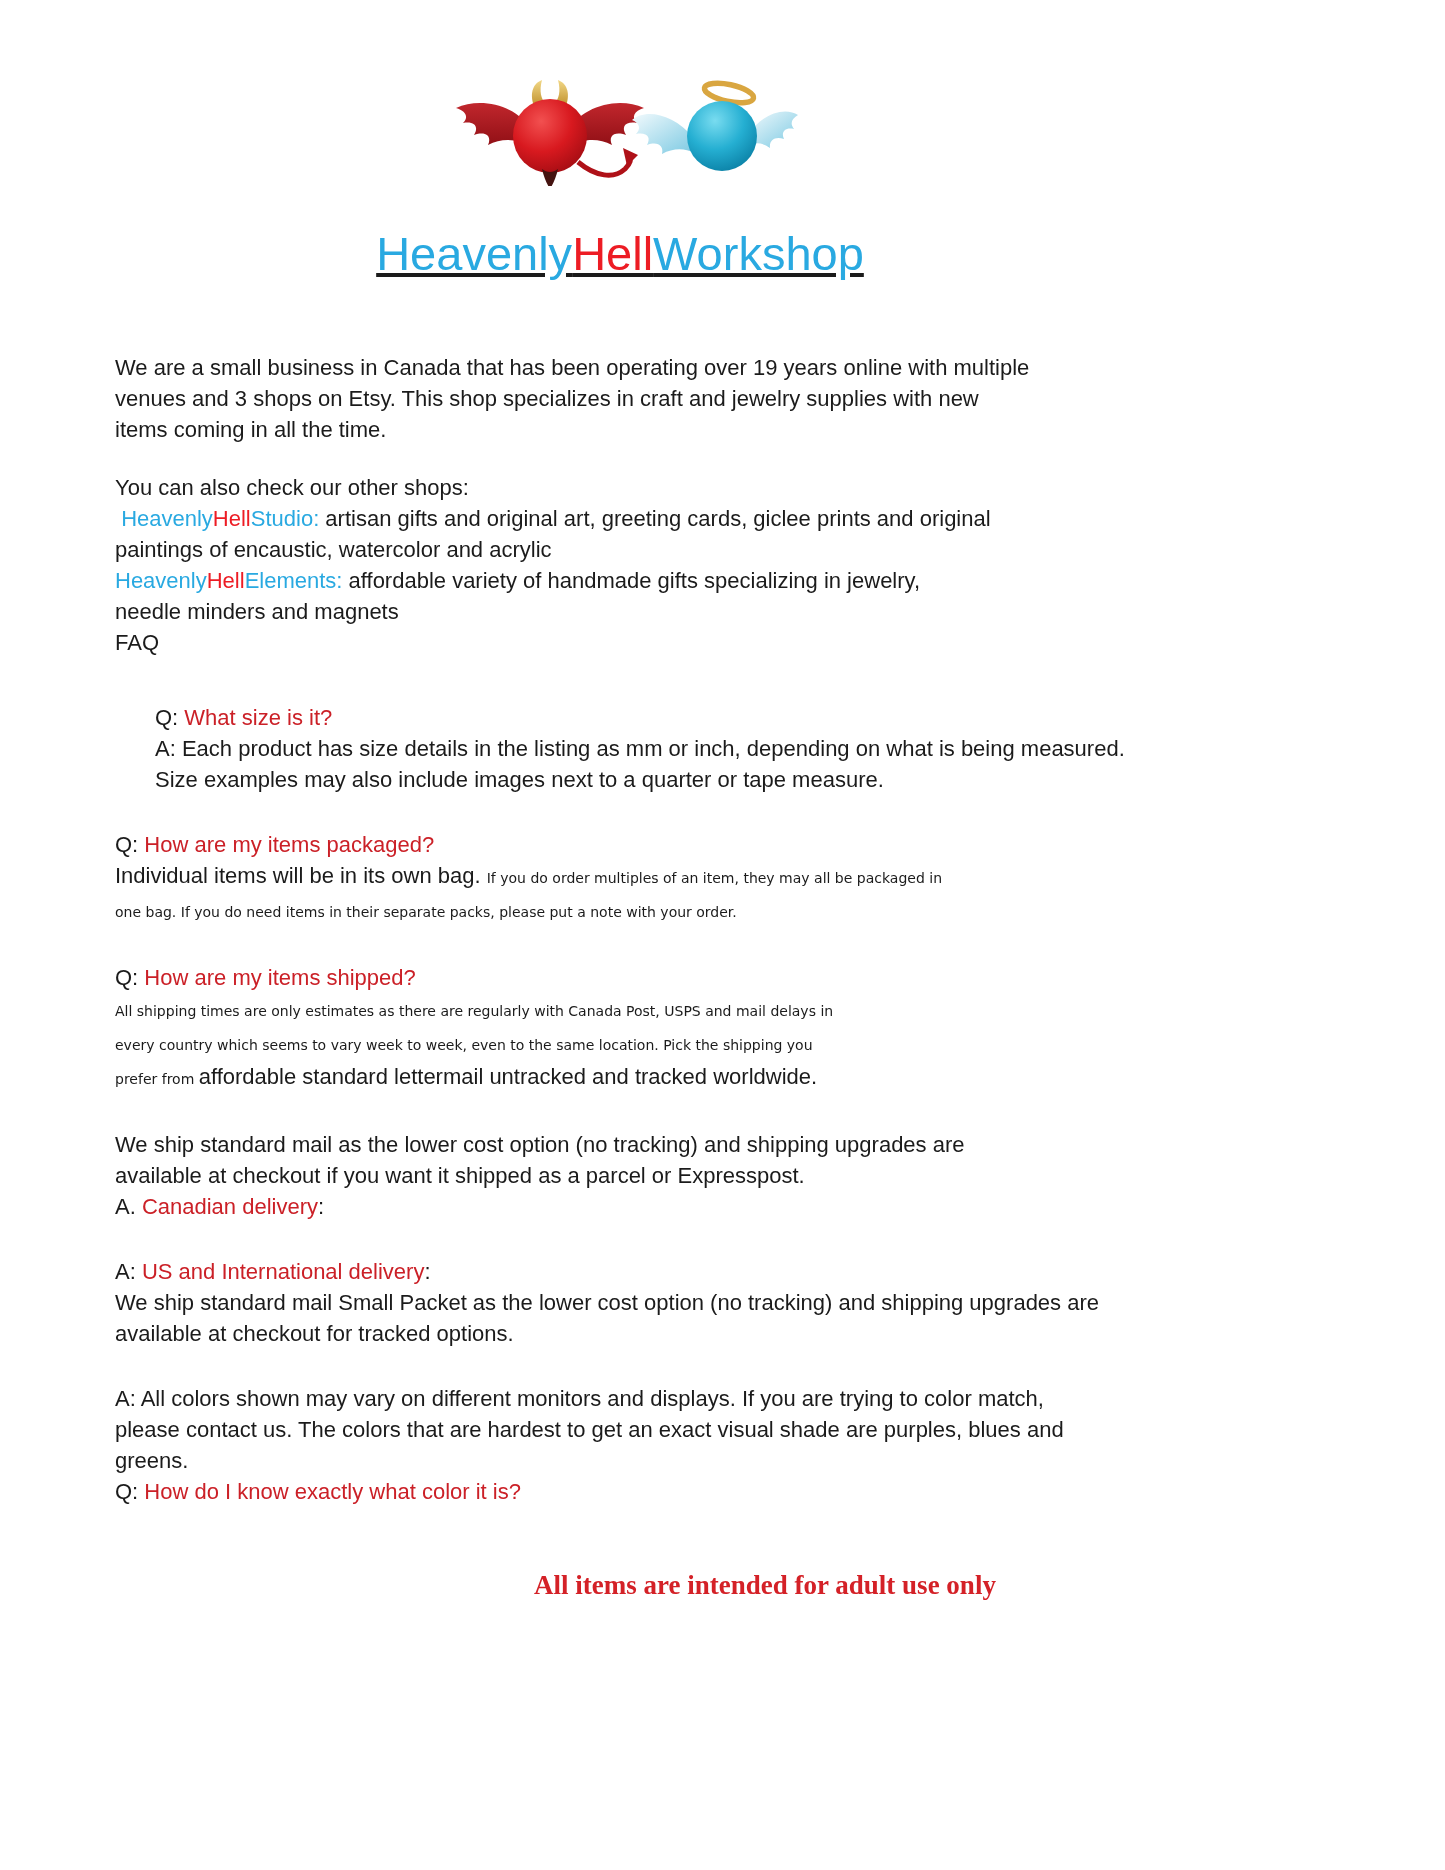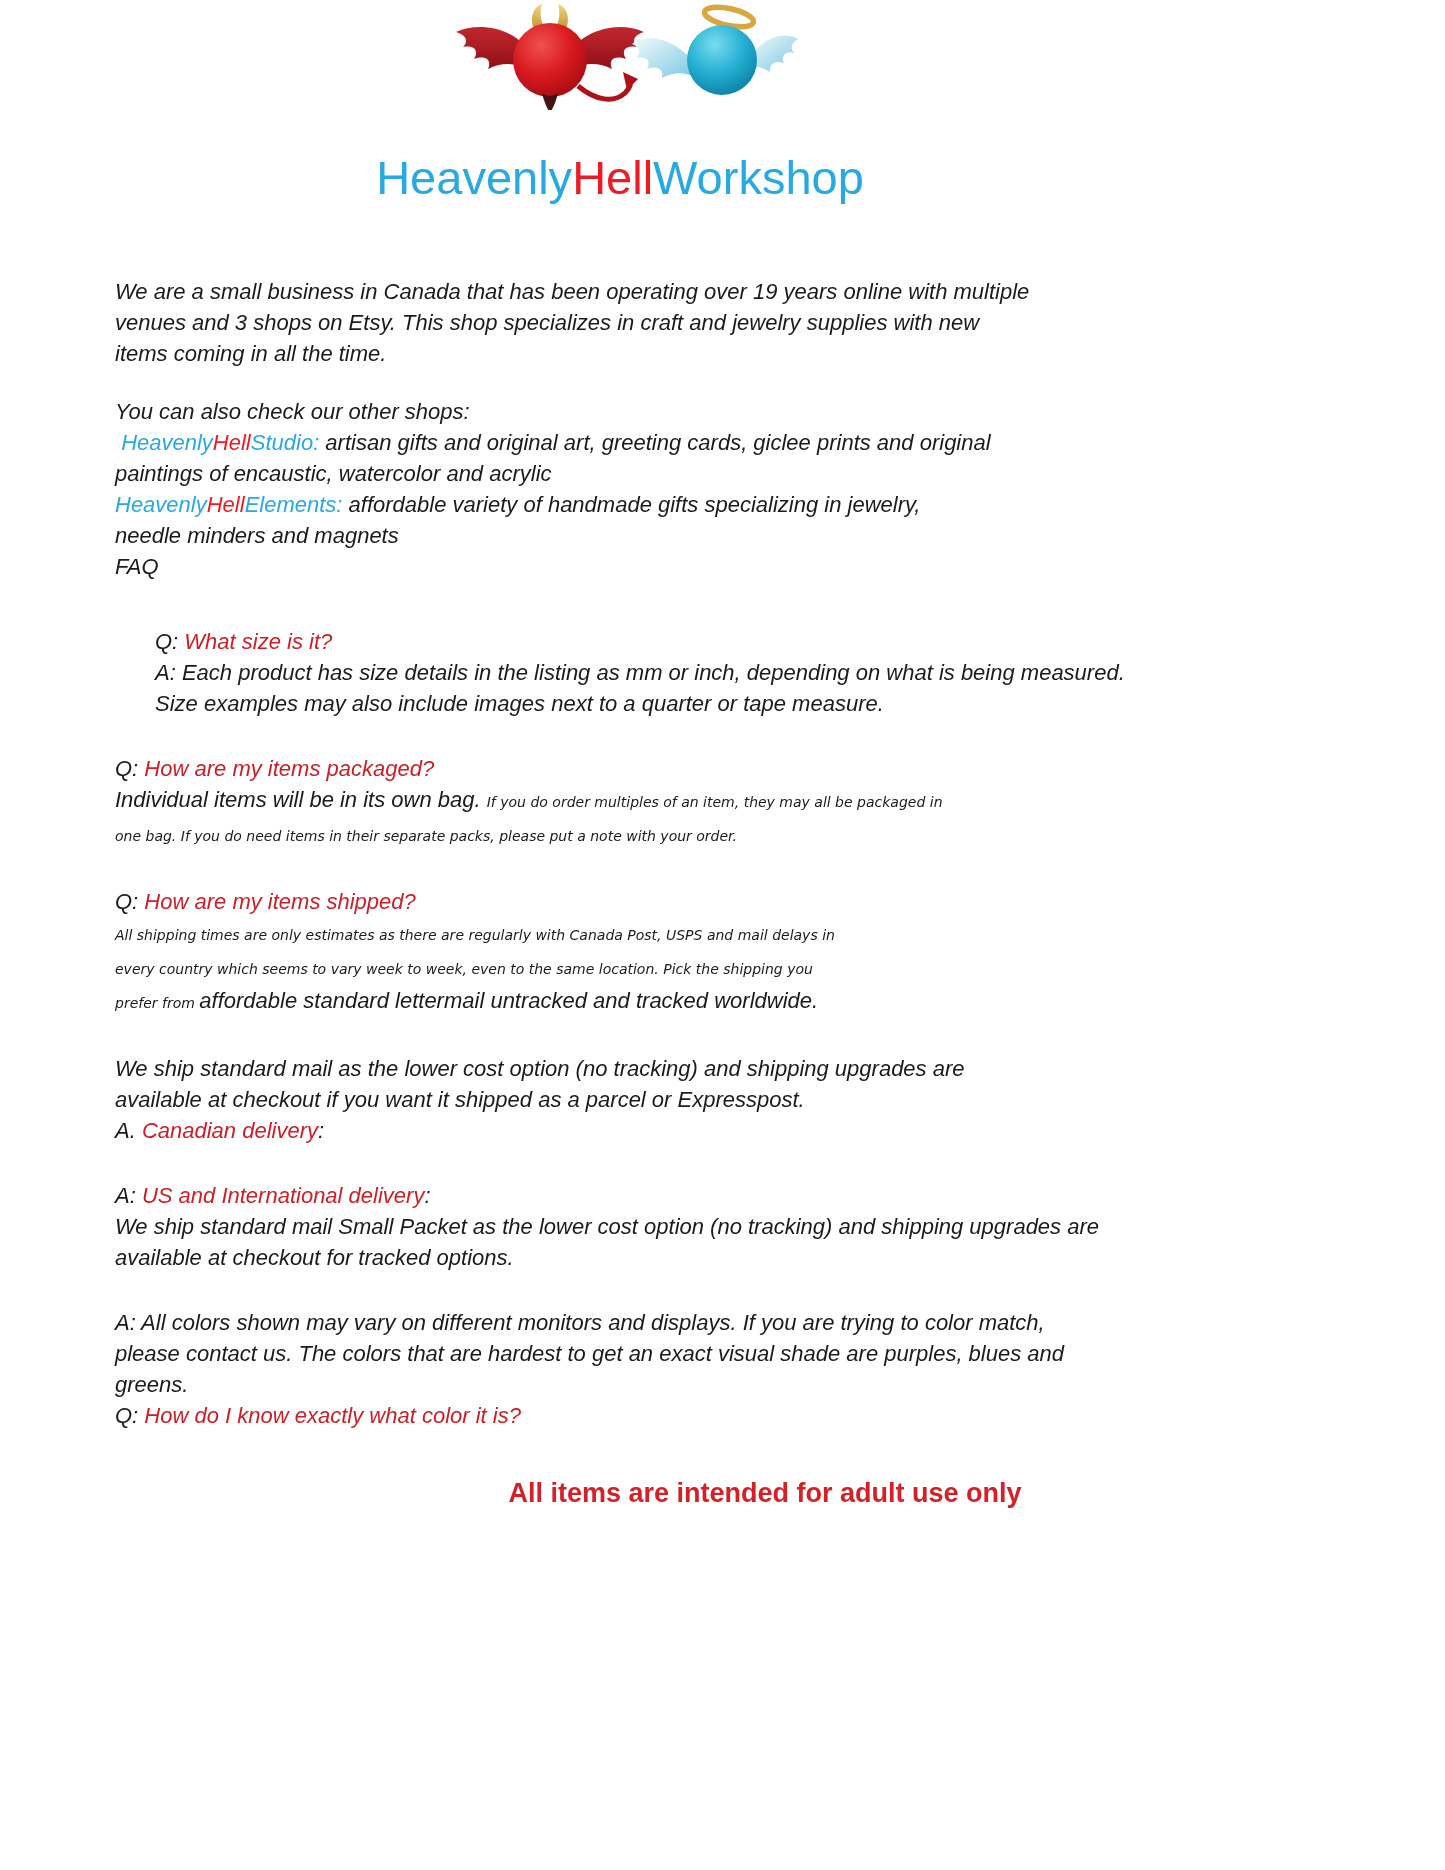--- a/index.html
+++ b/index.html
@@ -1,37 +1,37 @@
 <!DOCTYPE html>
 <html><head>
 <meta charset="utf-8">
 <style>
   html,body{margin:0;padding:0;}
   body{
     width:1445px;height:1870px;overflow:hidden;background:#ffffff;
     font-family:"Liberation Sans",sans-serif;color:#1b1b1b;
   }
-  .head{width:1010px;margin:0 0 0 115px;text-align:center;}
+  .head{width:1010px;margin:0 0 0 115px;padding-top:76px;text-align:center;text-decoration:underline;}
   .logo-wrap{height:110px;}
   .page-title{margin:40px 0 0 0;font-size:47px;line-height:56px;font-weight:400;letter-spacing:0;}
   .t-blue{color:#29A9E1;}
   .t-red{color:#ED1C24;}
-  .content{width:1140px;margin-left:115px;font-style:italic;}
+  .content{width:1140px;margin-left:115px;}
   .line{margin:0;font-size:22px;line-height:31px;white-space:pre-wrap;}
   .p-about{margin-top:70px;}
   .p-custom{margin-top:27px;}
   .p-shops{margin-top:27px;}
   .qa{margin-top:34px;}
   .qa-first{margin-top:44px;margin-left:40px;}
   .q-red{color:#CB2027;}
   .link-blue{color:#29A9E1;}
   .link-red{color:#ED1C24;}
   .alt{font-family:"DejaVu Sans",sans-serif;font-size:14px;}
-  .footer-notice{width:1300px;margin:44px 0 0 115px;text-align:center;
-    font-family:Liberation Sans, sans-serif;font-weight:bold;font-size:27px;line-height:36px;color:#D42127;}
+  .footer-notice{width:1300px;margin:60px 0 0 115px;text-align:center;
+    font-family:Liberation Serif, serif;font-weight:bold;font-size:27px;line-height:36px;color:#D42127;}
 </style>
 </head>
 <body>
 
 <div class="head">
   <div class="logo-wrap">
     <svg width="380" height="110" viewBox="0 0 380 110">
       <defs>
         <radialGradient id="devilBall" cx="38%" cy="30%" r="75%">
           <stop offset="0%" stop-color="#F25050"></stop>

